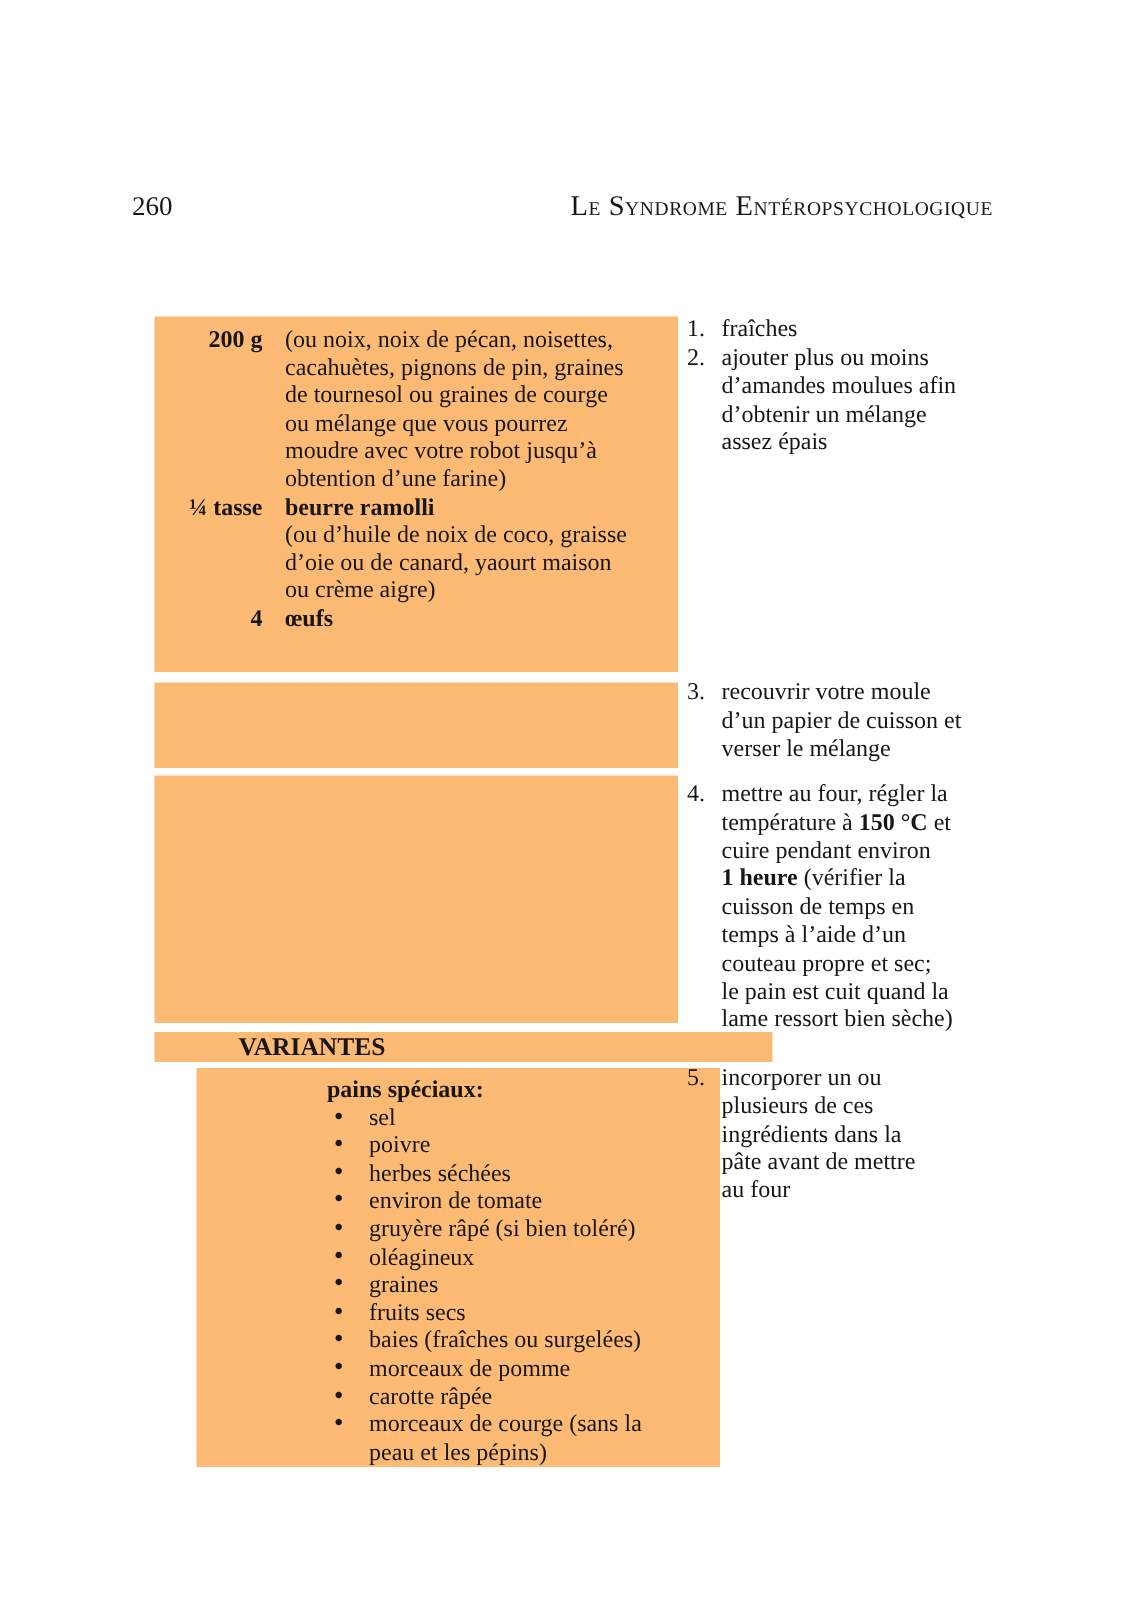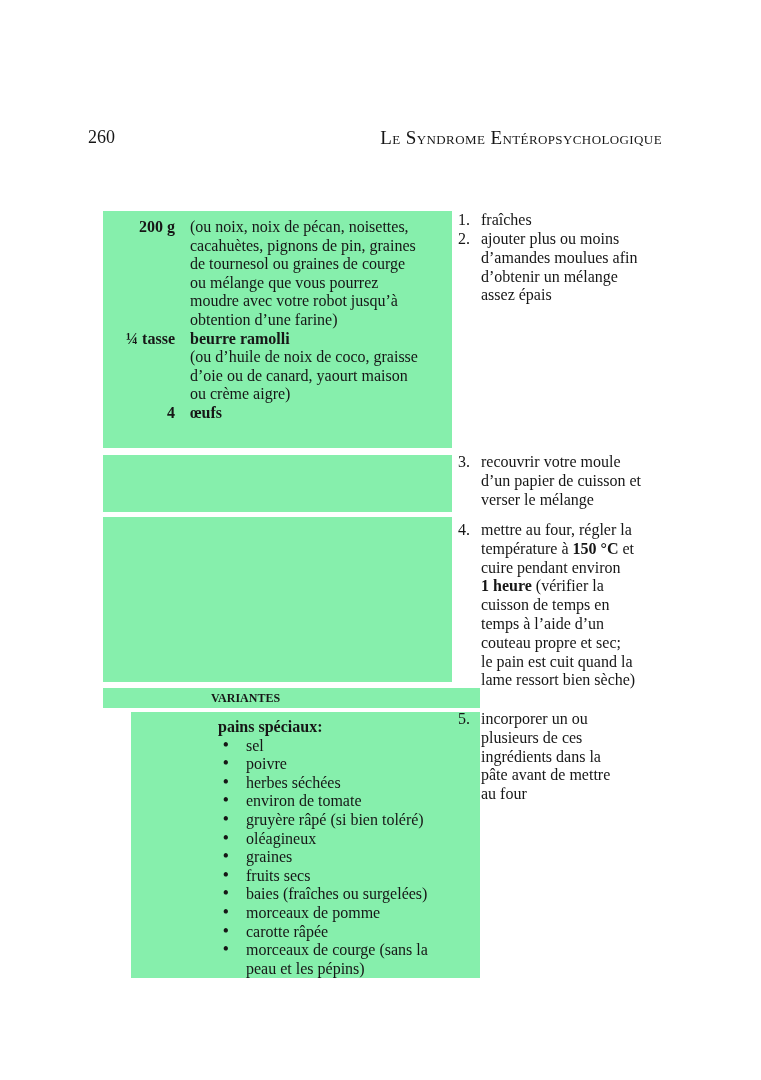--- a/index.html
+++ b/index.html
@@ -18,36 +18,36 @@
   
   .chapter-title {
     position:absolute; left:100px; right:99px; top:121px; margin:0;
     text-align:center; font-size:27px; font-weight:bold; line-height:32px;
   }
   .recipe-title {
     position:absolute; left:100px; top:172px; margin:0;
     font-size:23px; font-weight:bold; line-height:28px; white-space:nowrap;
   }
   
-  .grey { background:#86efac; }
+  .grey { background:#fdba74; }
   .ing-box {
     position:absolute; left:103px; top:211px; width:349px; height:237px;
     box-sizing:border-box; padding-top:7px;
     font-size:16px; line-height:18.6px;
   }
   .ing-row { display:grid; grid-template-columns:72px 250px; column-gap:15px; }
   .ing-amt { text-align:right; font-weight:bold; }
   .ing-name { font-weight:bold; display:block; }
   .ing-note { display:block; white-space:pre-line; }
   .blank-box-1 { position:absolute; left:103px; top:455px; width:349px; height:57px; }
   .blank-box-2 { position:absolute; left:103px; top:517px; width:349px; height:165px; }
   .var-bar {
-    position:absolute; left:103px; top:688px; width:377px; height:20px;
-    box-sizing:border-box; padding-left:108px;
-    font-size:12px; font-weight:bold; line-height:20px;
+    position:absolute; left:103px; top:688px; width:412px; height:20px;
+    box-sizing:border-box; padding-left:56px;
+    font-size:17px; font-weight:bold; line-height:20px;
   }
   .var-box {
     position:absolute; left:103px; top:712px; width:349px; height:266px;
     box-sizing:border-box; padding-top:6px;
     font-size:16px; line-height:18.6px;margin-left:28px;
   }
   .var-title { font-weight:bold; padding-left:87px; }
   .variant { position:relative; padding-left:115px; }
   .variant .bullet { position:absolute; left:92px; top:-1px; font-weight:bold; }
   .v-name { font-weight:normal; }

